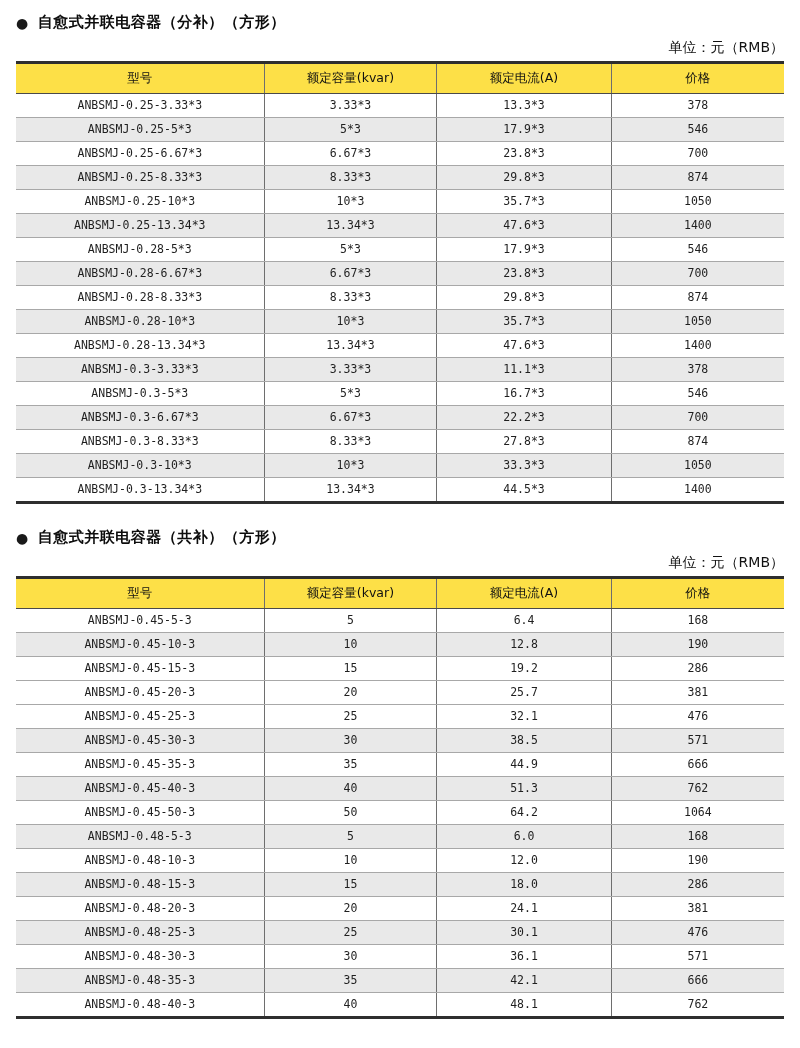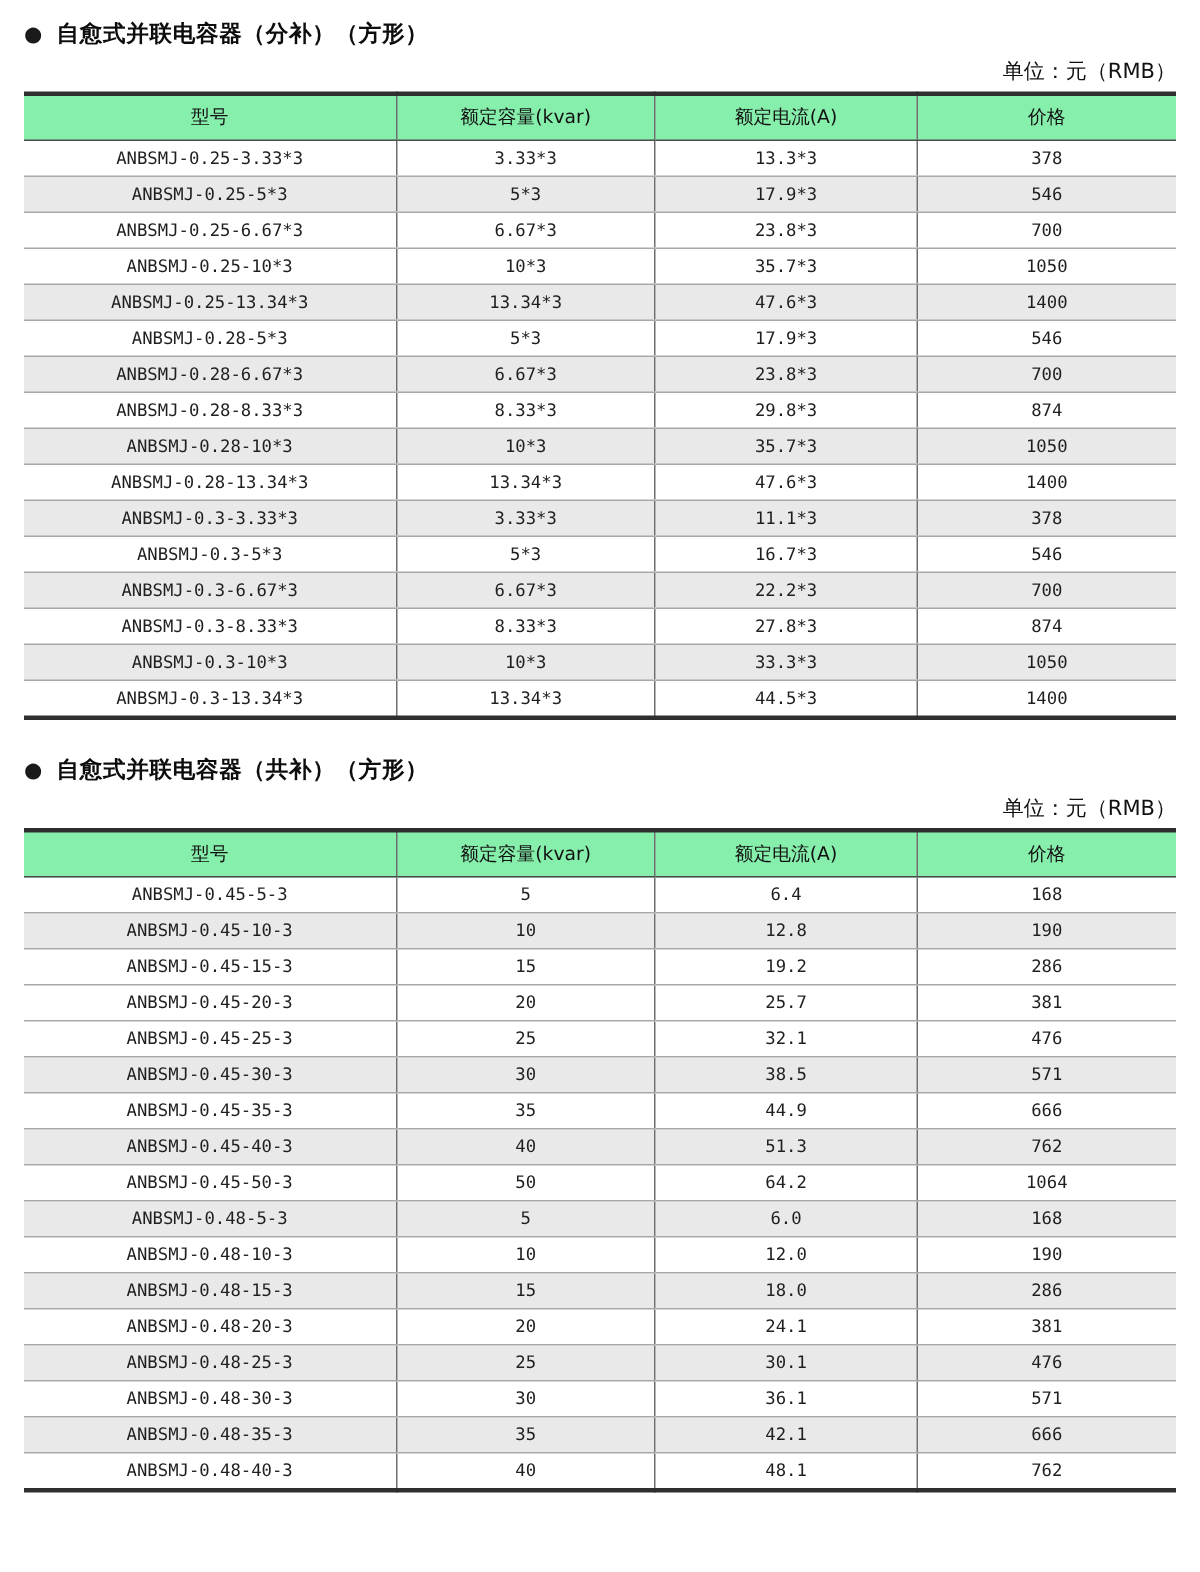--- a/index.html
+++ b/index.html
@@ -26,21 +26,21 @@
   table {
     width: 100%; border-collapse: collapse; table-layout: fixed;
     border-top: 3px solid #2e2e2e; border-bottom: 3px solid #2e2e2e;
   }
   col.c-model    { width: 32.3%; }
   col.c-capacity { width: 22.5%; }
   col.c-current  { width: 22.7%; }
   col.c-price    { width: 22.5%; }
 
   th {
-    background: #86efac; font-weight: normal;
+    background: #fde047; font-weight: normal;
     font-size: 12.5px; color: #111;
     padding: 6px 4px; text-align: center;
     border-bottom: 1.5px solid #4a4a4a;
   }
   td {
     font-family: "DejaVu Sans Mono", "Liberation Mono", monospace;
     font-size: 11.5px; color: #1f1f1f; text-align: center;
     padding: 5px 4px; line-height: 13px;
     border-bottom: 1px solid #a8a8a8;
     overflow: hidden; white-space: nowrap;
@@ -89,20 +89,26 @@
             <td>5*3</td>
             <td>17.9*3</td>
             <td>546</td>
           </tr>
           <tr>
             <td>ANBSMJ-0.25-6.67*3</td>
             <td>6.67*3</td>
             <td>23.8*3</td>
             <td>700</td>
           </tr>
+          <tr class="shaded">
+            <td>ANBSMJ-0.25-8.33*3</td>
+            <td>8.33*3</td>
+            <td>29.8*3</td>
+            <td>874</td>
+          </tr>
           <tr>
             <td>ANBSMJ-0.25-10*3</td>
             <td>10*3</td>
             <td>35.7*3</td>
             <td>1050</td>
           </tr>
           <tr class="shaded">
             <td>ANBSMJ-0.25-13.34*3</td>
             <td>13.34*3</td>
             <td>47.6*3</td>

